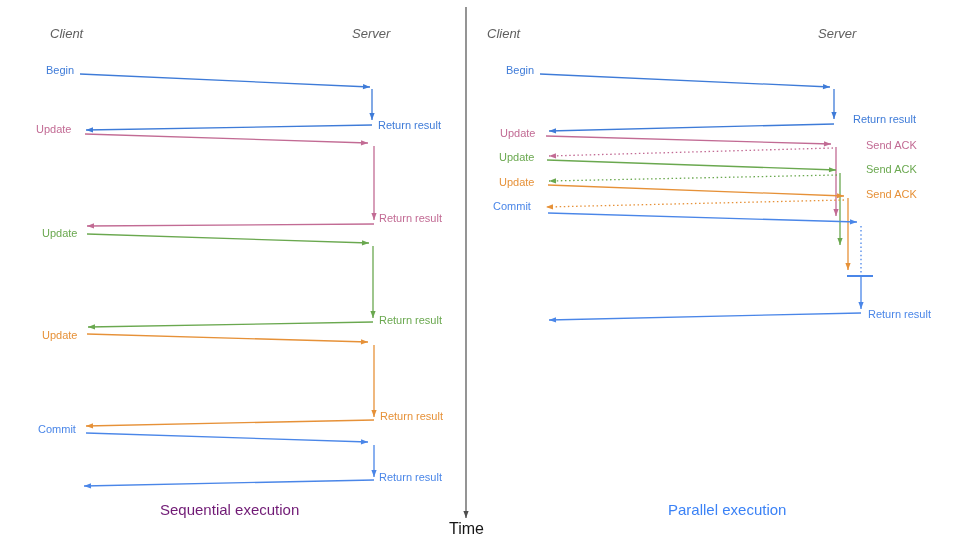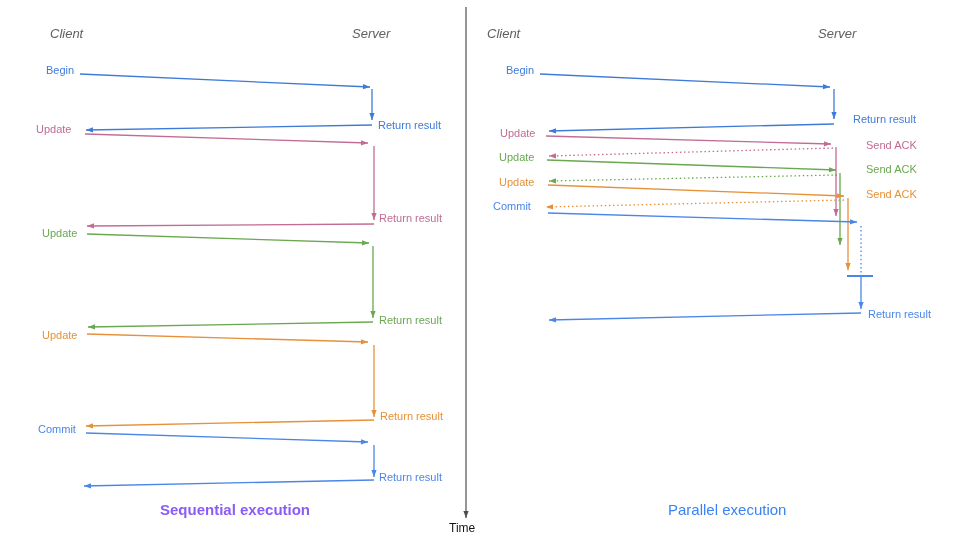--- a/index.html
+++ b/index.html
@@ -152,29 +152,29 @@
       <div class="lbl" style="left: 46px; top: 64px; color: rgb(62, 123, 216);">Begin</div>
       <div class="lbl" style="left: 378px; top: 119px; color: rgb(62, 123, 216);">Return result</div>
       <div class="lbl" style="left: 36px; top: 123px; color: rgb(194, 107, 148);">Update</div>
       <div class="lbl" style="left: 379px; top: 212px; color: rgb(194, 107, 148);">Return result</div>
       <div class="lbl" style="left: 42px; top: 227px; color: rgb(106, 168, 79);">Update</div>
       <div class="lbl" style="left: 379px; top: 314px; color: rgb(106, 168, 79);">Return result</div>
       <div class="lbl" style="left: 42px; top: 329px; color: rgb(230, 145, 56);">Update</div>
       <div class="lbl" style="left: 380px; top: 410px; color: rgb(230, 145, 56);">Return result</div>
       <div class="lbl" style="left: 38px; top: 423px; color: rgb(74, 134, 232);">Commit</div>
       <div class="lbl" style="left: 379px; top: 471px; color: rgb(74, 134, 232);">Return result</div>
-      <div class="lbl title" style="left: 160px; top: 503px; color: #8b5cf6; font-weight: bold;">Sequential execution</div>
+      <div class="lbl title" style="left: 160px; top: 503px; color: #701a75;">Sequential execution</div>
       <div class="lbl hdr" style="left: 487px; top: 27px; color: rgb(95, 95, 95);">Client</div>
       <div class="lbl hdr" style="left: 818px; top: 27px; color: rgb(95, 95, 95);">Server</div>
       <div class="lbl" style="left: 506px; top: 64px; color: rgb(62, 123, 216);">Begin</div>
       <div class="lbl" style="left: 853px; top: 113px; color: rgb(62, 123, 216);">Return result</div>
       <div class="lbl" style="left: 500px; top: 127px; color: rgb(194, 107, 148);">Update</div>
       <div class="lbl" style="left: 866px; top: 139px; color: rgb(194, 107, 148);">Send ACK</div>
       <div class="lbl" style="left: 499px; top: 151px; color: rgb(106, 168, 79);">Update</div>
       <div class="lbl" style="left: 866px; top: 163px; color: rgb(106, 168, 79);">Send ACK</div>
       <div class="lbl" style="left: 499px; top: 176px; color: rgb(230, 145, 56);">Update</div>
       <div class="lbl" style="left: 866px; top: 188px; color: rgb(230, 145, 56);">Send ACK</div>
       <div class="lbl" style="left: 493px; top: 200px; color: rgb(74, 134, 232);">Commit</div>
       <div class="lbl" style="left: 868px; top: 308px; color: rgb(74, 134, 232);">Return result</div>
       <div class="lbl title" style="left: 668px; top: 503px; color: #3b82f6;">Parallel execution</div>
-      <div class="lbl" style="left: 449px; top: 522px; color: rgb(22, 22, 22); font-size: 12px;">Time</div>
+      <div class="lbl" style="left: 449px; top: 522px; color: rgb(22, 22, 22); font-size: 16px;">Time</div>
     </div>
 </div>
 
 </body></html>

